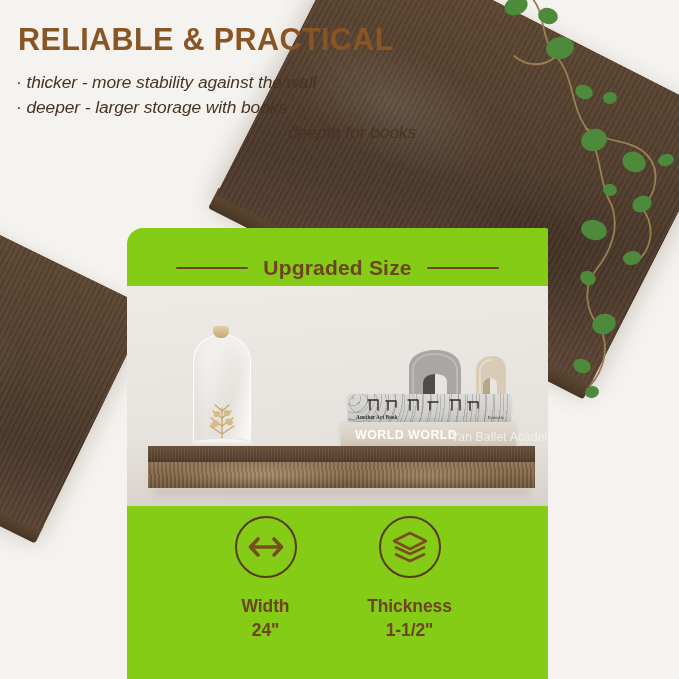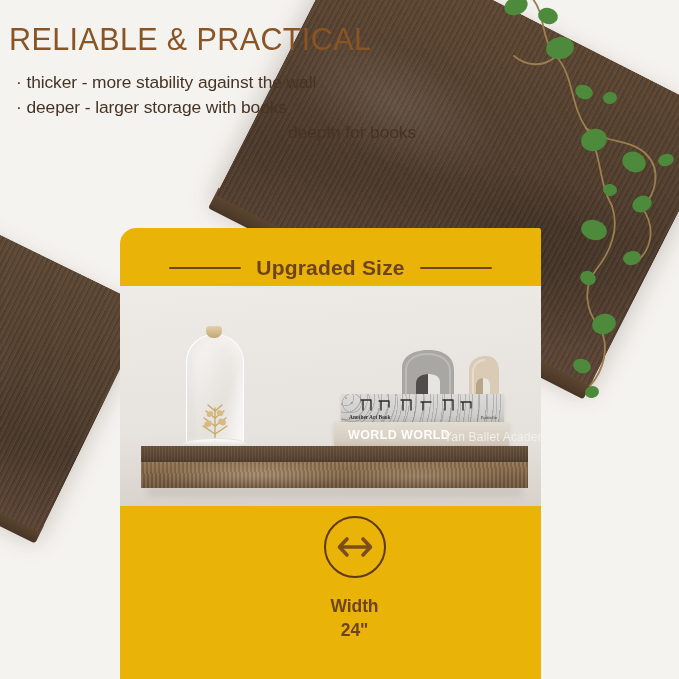--- a/index.html
+++ b/index.html
@@ -17,37 +17,38 @@
     position: relative;
     width: 679px;
     height: 679px;
     background: #f5f3f0;
     overflow: hidden;
   }
 
   
   .headline {
     position: absolute;
-    left: 9px;
+    left: 18px;
     top: 22px;
     font-size: 30.5px;
-    font-weight: 400;
+    font-weight: 700;
     letter-spacing: 0.4px;
     color: #8a5524;
     white-space: nowrap;
   }
   .bullets {
     position: absolute;
     left: 16px;
     top: 70px;
     width: 400px;
     color: #463324;
     font-size: 17.4px;
     line-height: 25px;
     letter-spacing: -0.1px;
+    font-style: italic;
   }
   .bullet-line { white-space: nowrap; }
   .bullet-line.indent { padding-left: 88px; text-align: right; }
   .dot { color: #463324; }
 
   
   .plank-tr {
     position: absolute;
     left: 352px;
     top: -72px;
@@ -119,25 +120,25 @@
     left: 470px;
     top: -6px;
     width: 215px;
     height: 470px;
     pointer-events: none;
   }
 
   
   .panel {
     position: absolute;
-    left: 120px;
+    left: 127px;
     top: 228px;
     width: 421px;
     height: 451px;
-    background: #eab308;
+    background: #84cc16;
     border-top-left-radius: 16px;
     border-top-right-radius: 2px;
   }
 
   .section-head {
     position: absolute;
     left: 0;
     top: 28px;
     width: 421px;
     display: flex;
@@ -335,21 +336,20 @@
 
   
   .specs {
     position: absolute;
     left: 0;
     top: 288px;
     width: 421px;
     display: flex;
     justify-content: center;
     gap: 52px;
-    margin-left: 24px;
   }
   .spec {
     width: 92px;
     display: flex;
     flex-direction: column;
     align-items: center;
   }
   .spec-circle {
     width: 62px;
     height: 62px;
@@ -522,16 +522,29 @@
               <path d="M11 5 L3.5 13 L11 21"></path>
               <path d="M27 5 L34.5 13 L27 21"></path>
             </g>
           </svg>
         </div>
         <div class="spec-label">Width</div>
         <div class="spec-value">24"</div>
       </div>
 
 
+      <div class="spec">
+        <div class="spec-circle">
+          <svg width="38" height="32" viewBox="0 0 38 32">
+            <g fill="none" stroke="#7a4d1f" stroke-width="2.6" stroke-linejoin="round">
+              <path d="M19 2 L35 10 L19 18 L3 10 Z"></path>
+              <path d="M4 16 L19 23 L34 16"></path>
+              <path d="M4 23 L19 30 L34 23"></path>
+            </g>
+          </svg>
+        </div>
+        <div class="spec-label">Thickness</div>
+        <div class="spec-value">1-1/2"</div>
+      </div>
 
     </div>
   </div>
 </div>
 
 </body></html>

